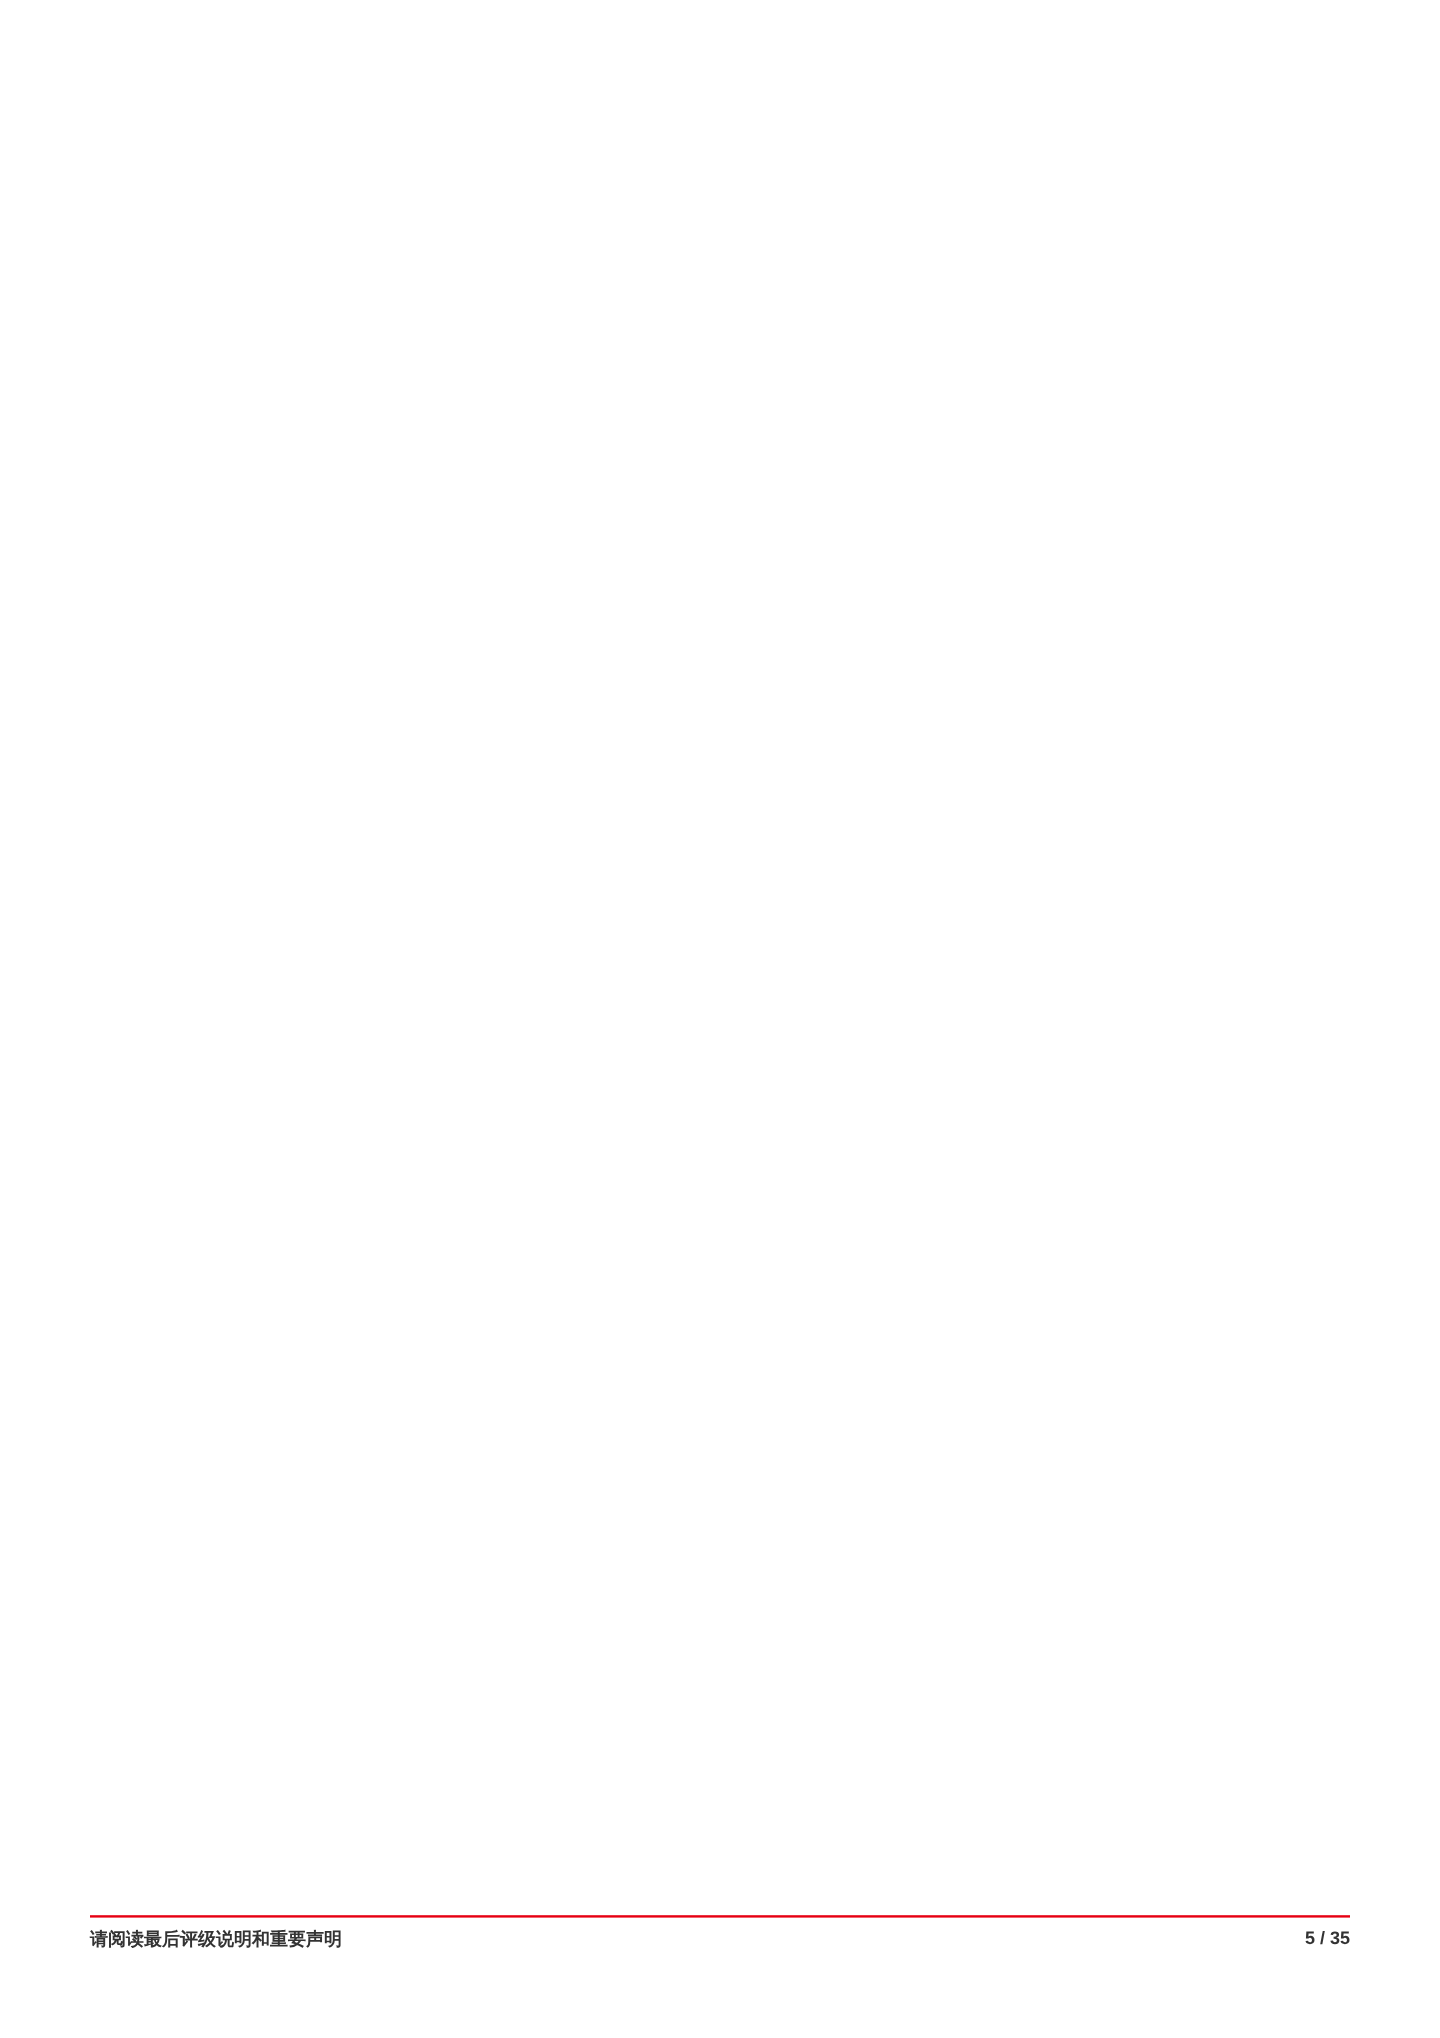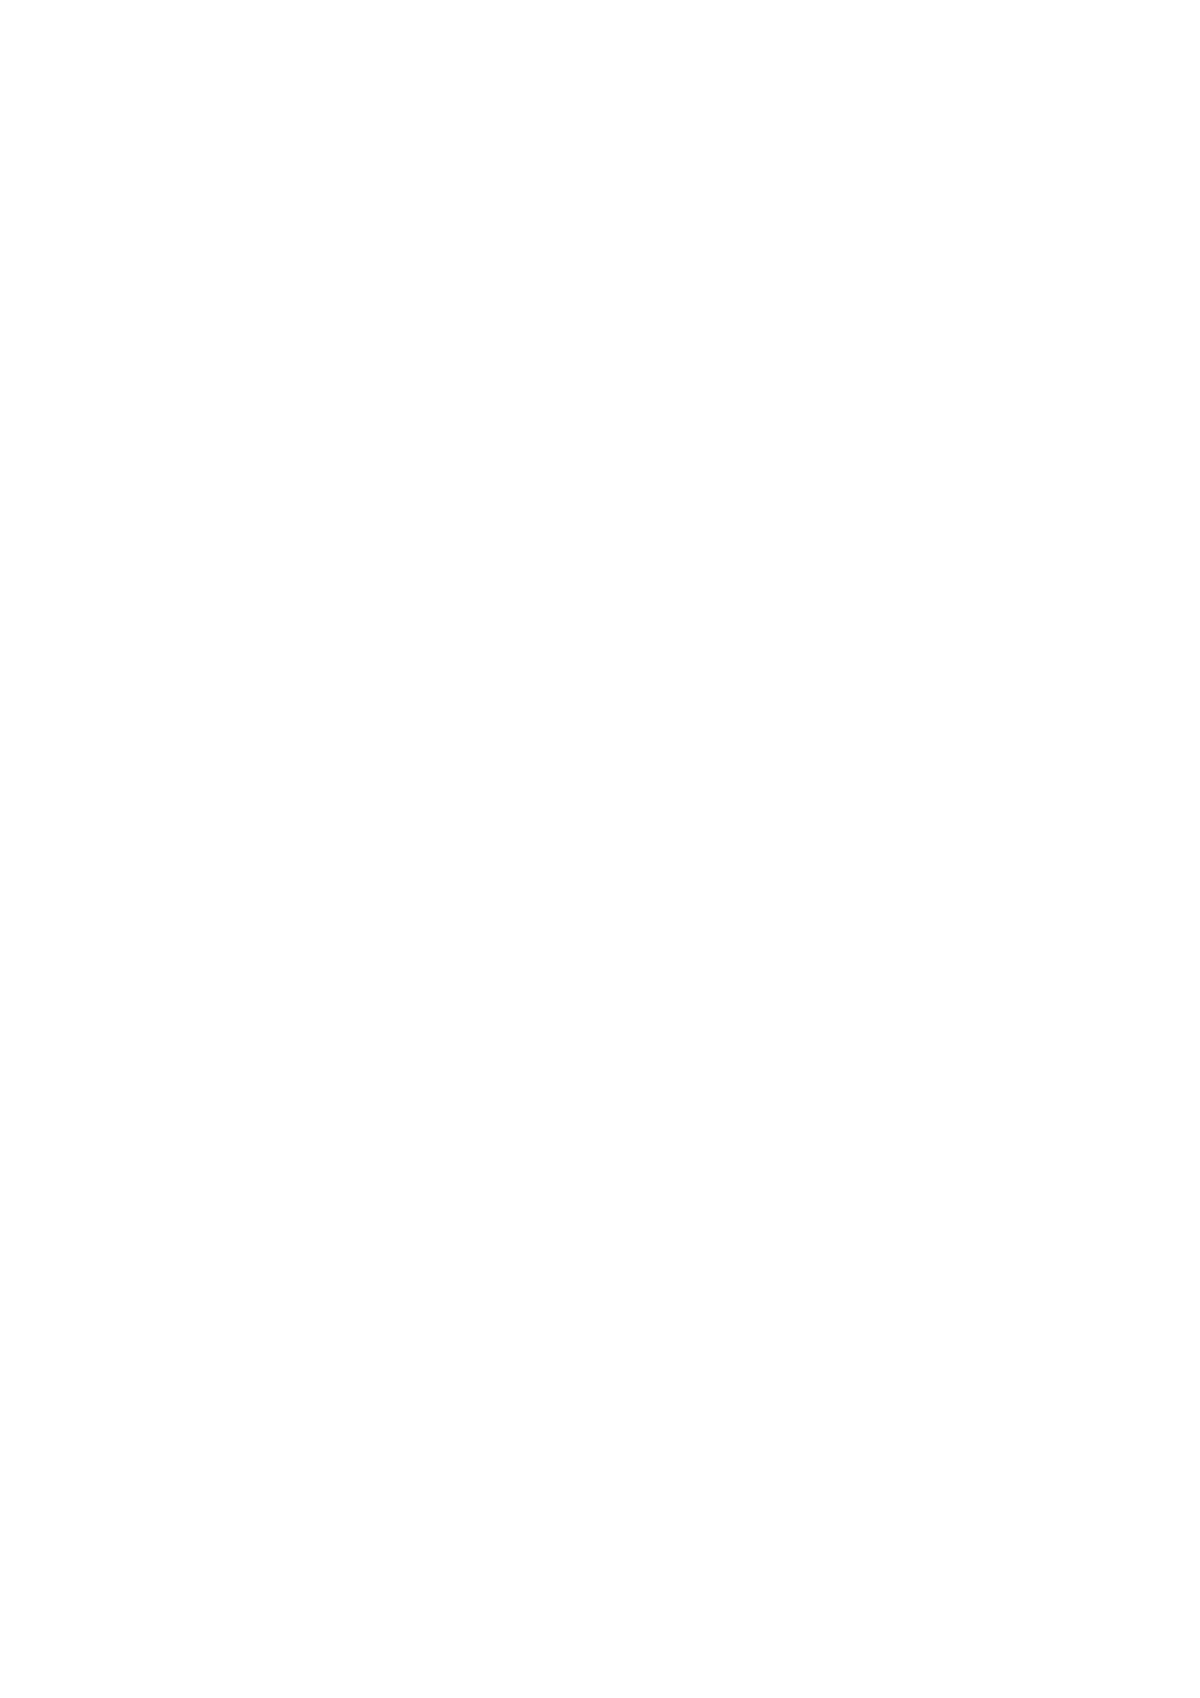--- a/index.html
+++ b/index.html
@@ -340,14 +340,21 @@
       </div>
         <div class="toc-entry">
         <span class="dots"></span>
         <span class="label">表 13：布局 AI 的设计公司及其进展梳理（数据截止 2023/12/18）</span>
         <span class="page">32</span>
       </div>
       </div>
 
   </div>
 
+  <div class="footer">
+    <div class="footer-rule"></div>
+    <div class="footer-row">
+      <span>请阅读最后评级说明和重要声明</span>
+      <span>5 / 35</span>
+    </div>
+  </div>
 
 </div>
 
 </body></html>

